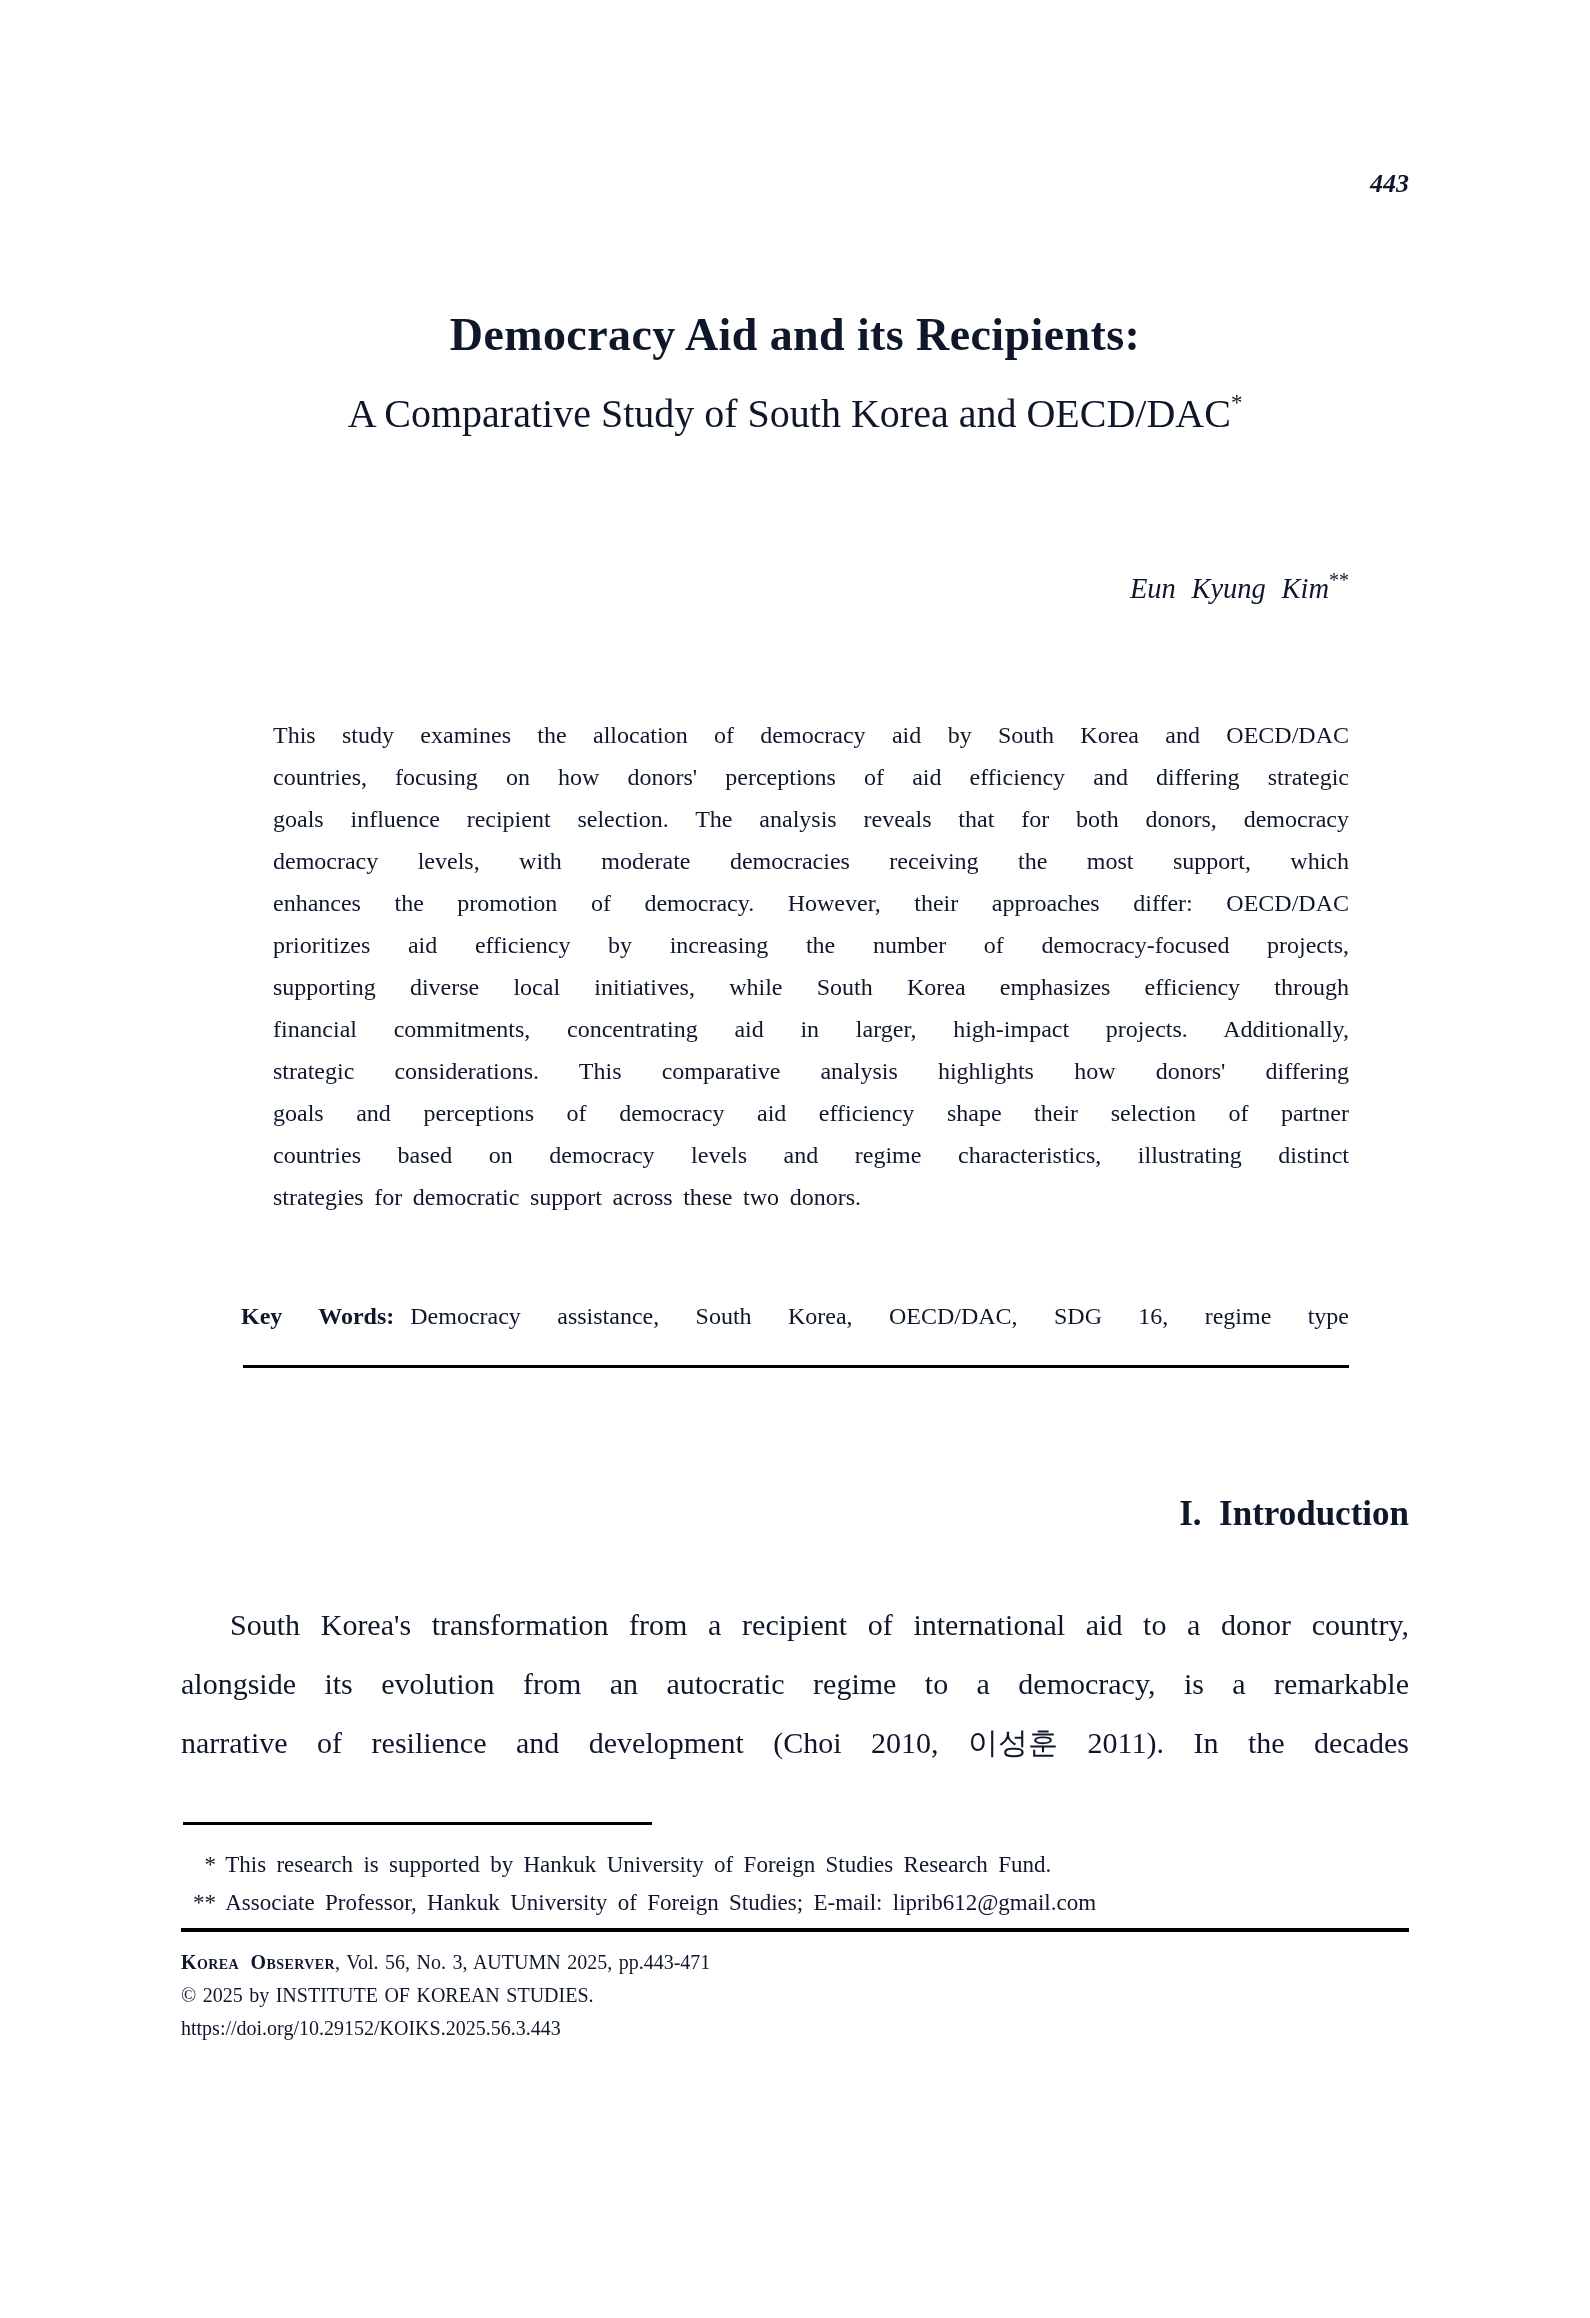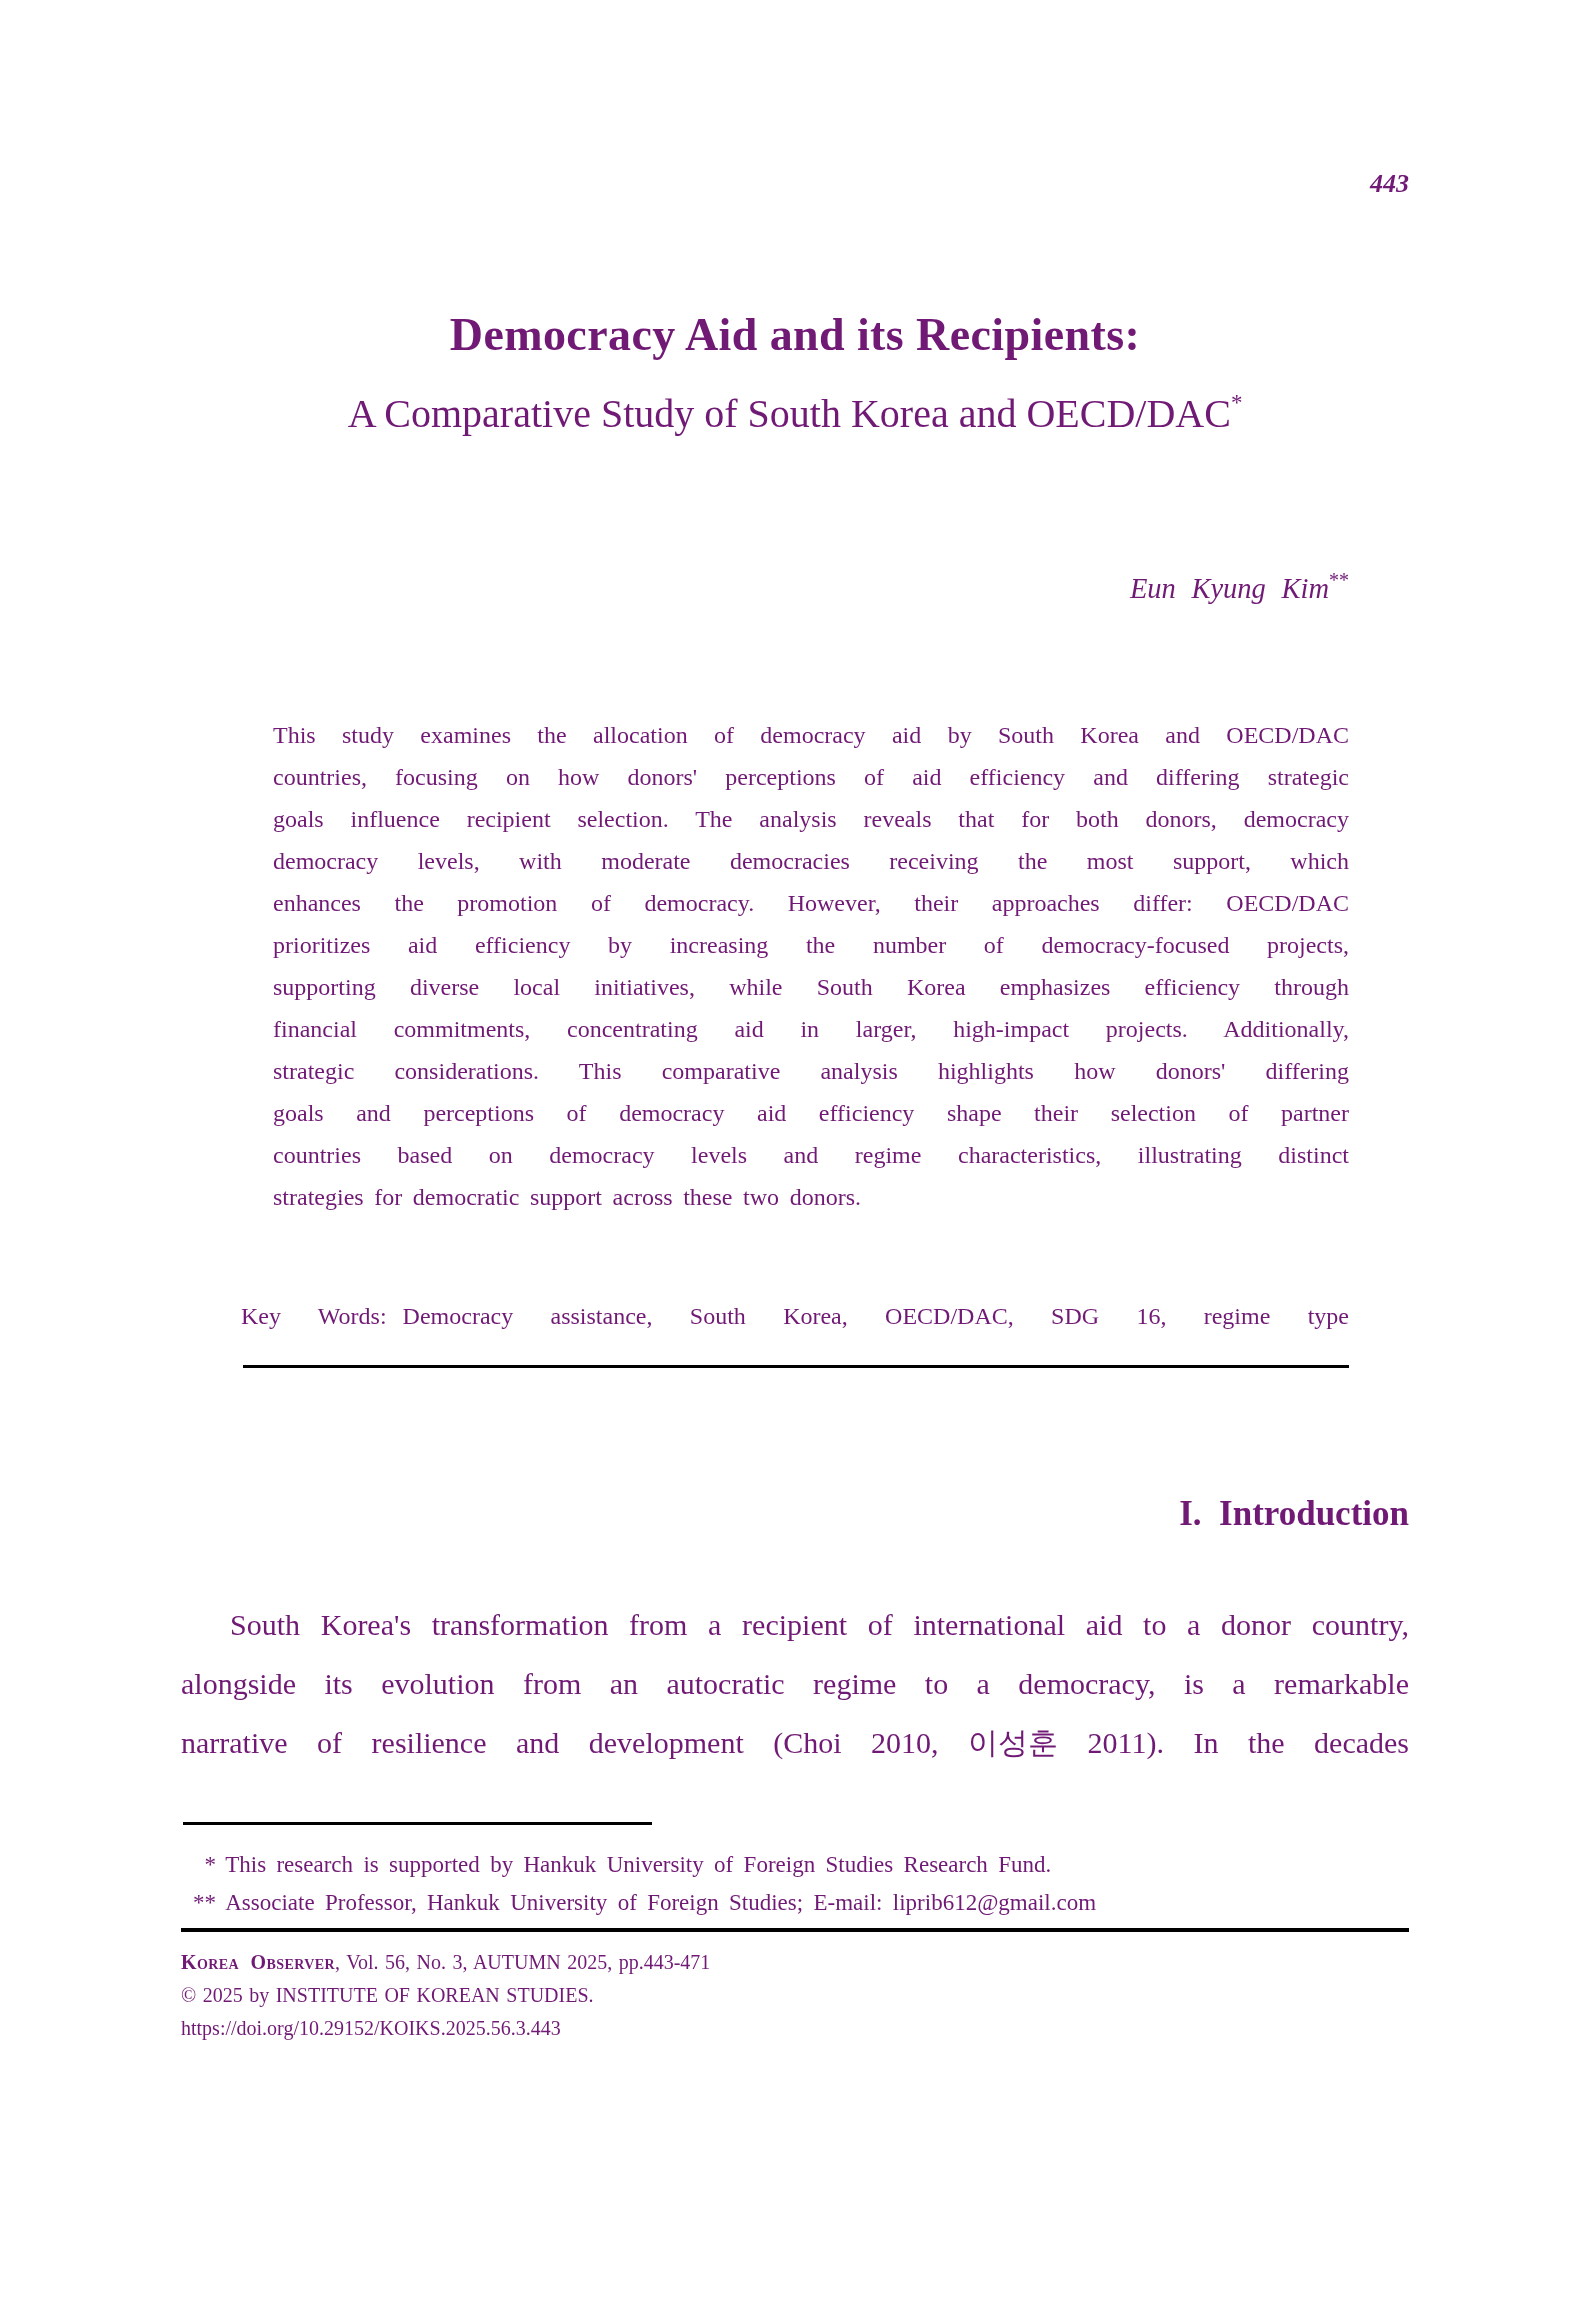--- a/index.html
+++ b/index.html
@@ -2,21 +2,21 @@
 <html style="font-size:12.3px"><head>
 <meta charset="utf-8">
 <style>
   html, body { margin: 0; padding: 0; background: #e8e8e8; }
   .page {
     position: relative;
     width: 1591px;
     height: 2319px;
     margin: 0 auto;
     background: #ffffff;
-    color: #701a75;
+    color: #0f172a;
     font-family: "Liberation Serif", "DejaVu Serif", serif;
     box-sizing: border-box;
     padding: 0 182px 0 181px;
     overflow: hidden;
   }
   
   .page-number {
     padding-top: 168px;
     text-align: right;
     font-size: 26px;
@@ -75,21 +75,21 @@
   }
   
   .keywords {
     margin: 77px 0 0 0;
     padding: 0 60px;
     font-size: 24px;
     line-height: 42px;
     text-align: justify;
     text-align-last: justify;
   }
-  .kw-label { font-weight: normal; margin-right: 16px; }
+  .kw-label { font-weight: bold; margin-right: 16px; }
   
   hr { border: none; margin: 0; background: #000; }
   .rule-abstract { margin: 28.5px 60px 0 62px; height: 3.1px; }
   .rule-footnote { margin-top: 50px; margin-left: 1.5px; width: 469px; height: 2.3px; }
   .rule-footer   { margin-top: 6.2px;  width: 100%;  height: 3.8px; }
   
   .section-heading {
     margin: 123px 0 0 0;
     text-align: right;
     font-size: 35px;

